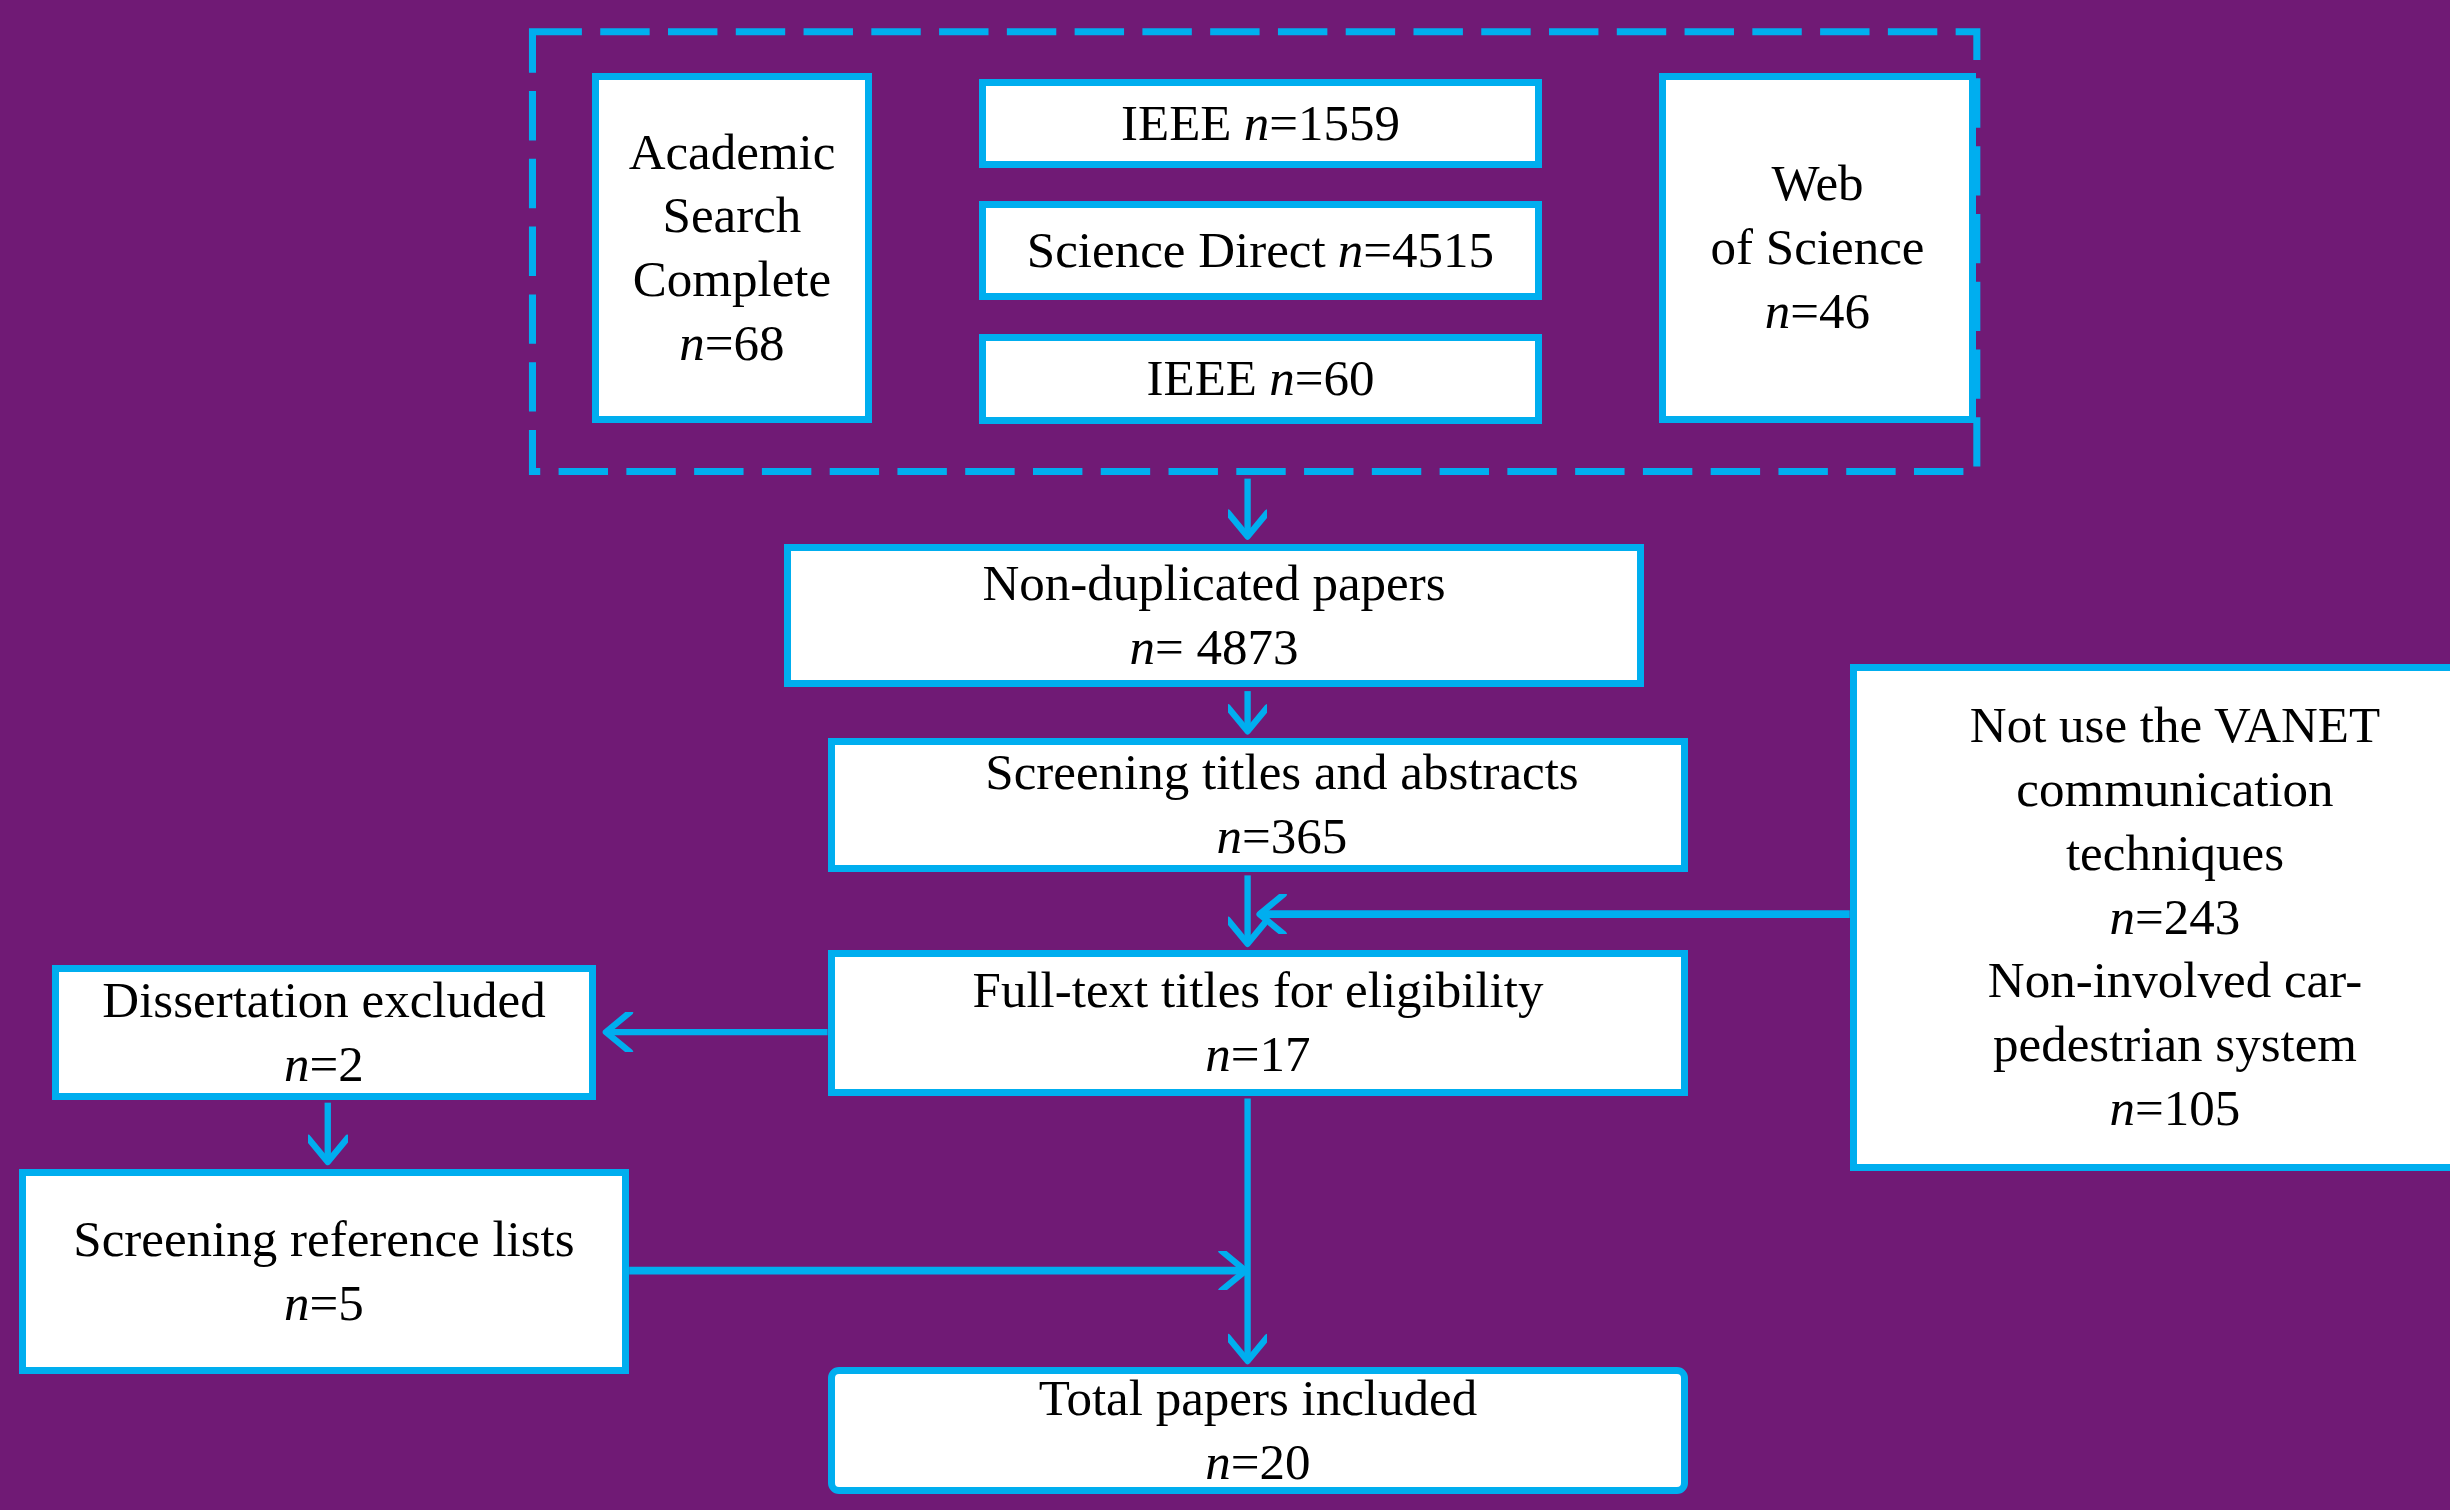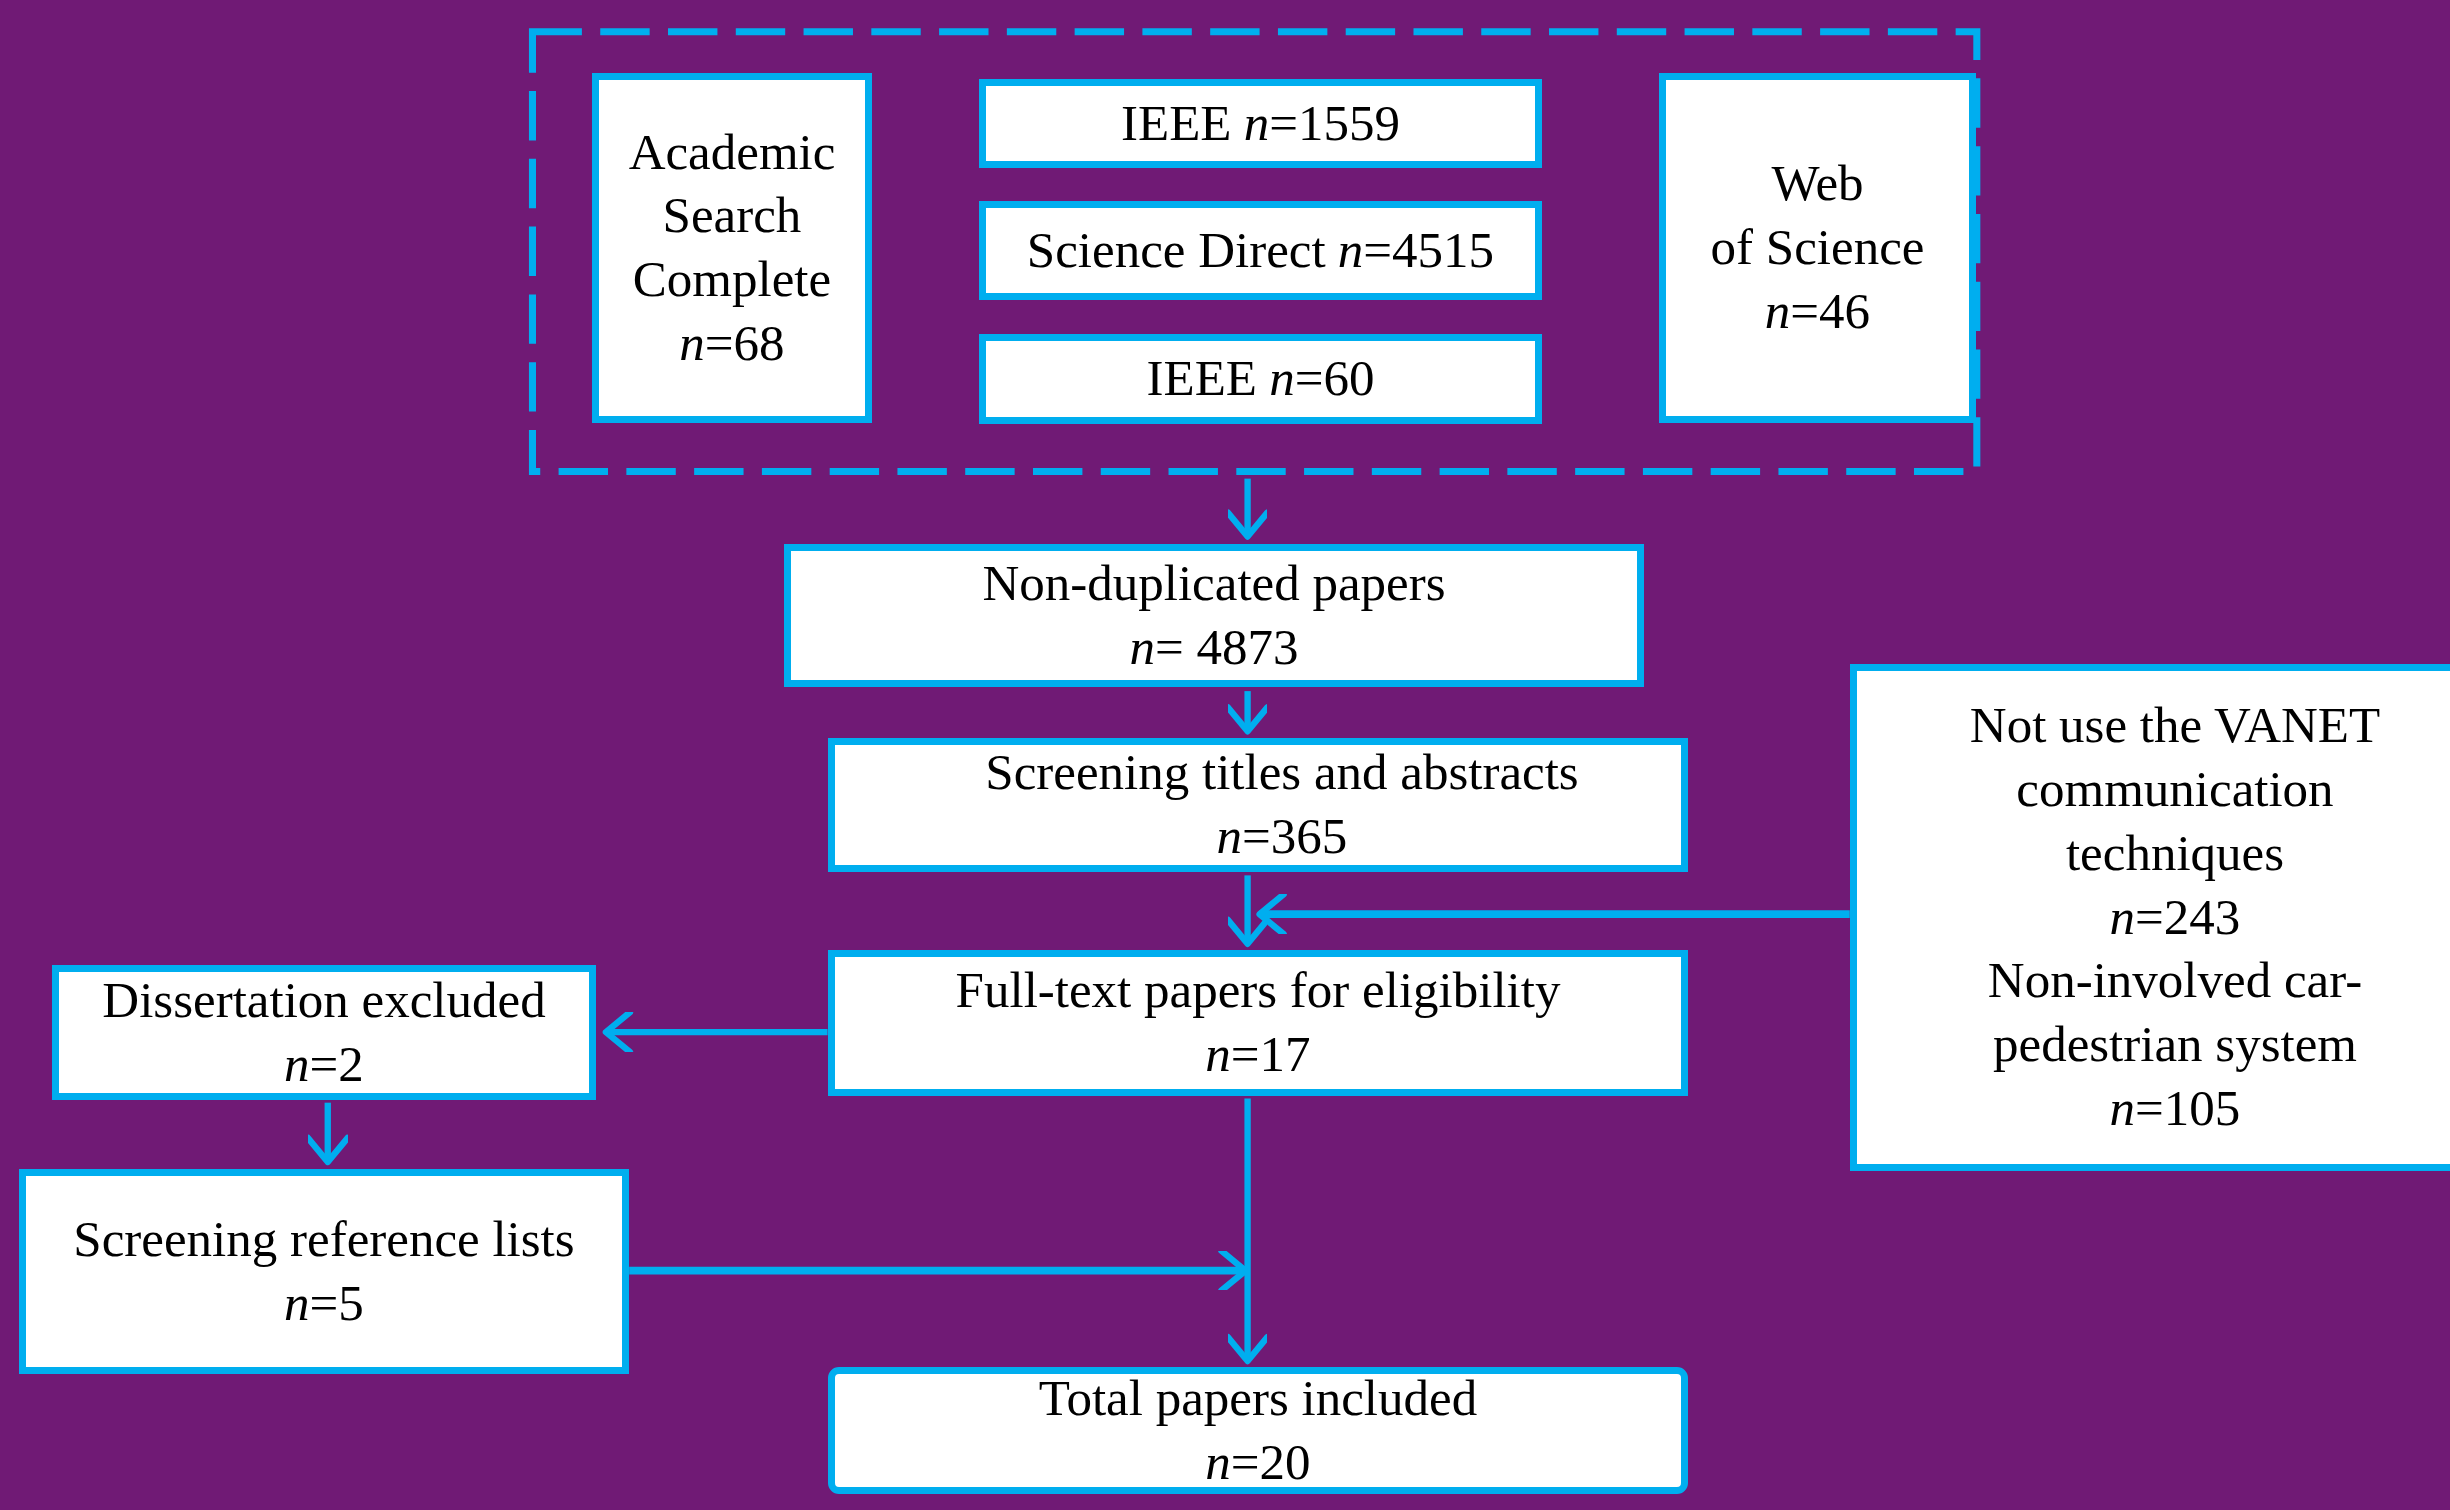--- a/index.html
+++ b/index.html
@@ -92,21 +92,21 @@
     <div>Non-duplicated papers</div>
     <div><i class="nvar">n</i><span>= 4873</span></div>
   </div>
 
   <div class="box" id="box-screening">
     <div>Screening titles and abstracts</div>
     <div><i class="nvar">n</i><span>=365</span></div>
   </div>
 
   <div class="box" id="box-full-text">
-    <div>Full-text papers for eligibility</div>
+    <div>Full-text titles for eligibility</div>
     <div><i class="nvar">n</i><span>=17</span></div>
   </div>
 
   <div class="box" id="box-total">
     <div>Total papers included</div>
     <div><i class="nvar">n</i><span>=20</span></div>
   </div>
 
   <div class="box" id="box-exclusions">
     <div>Not use the VANET</div>

